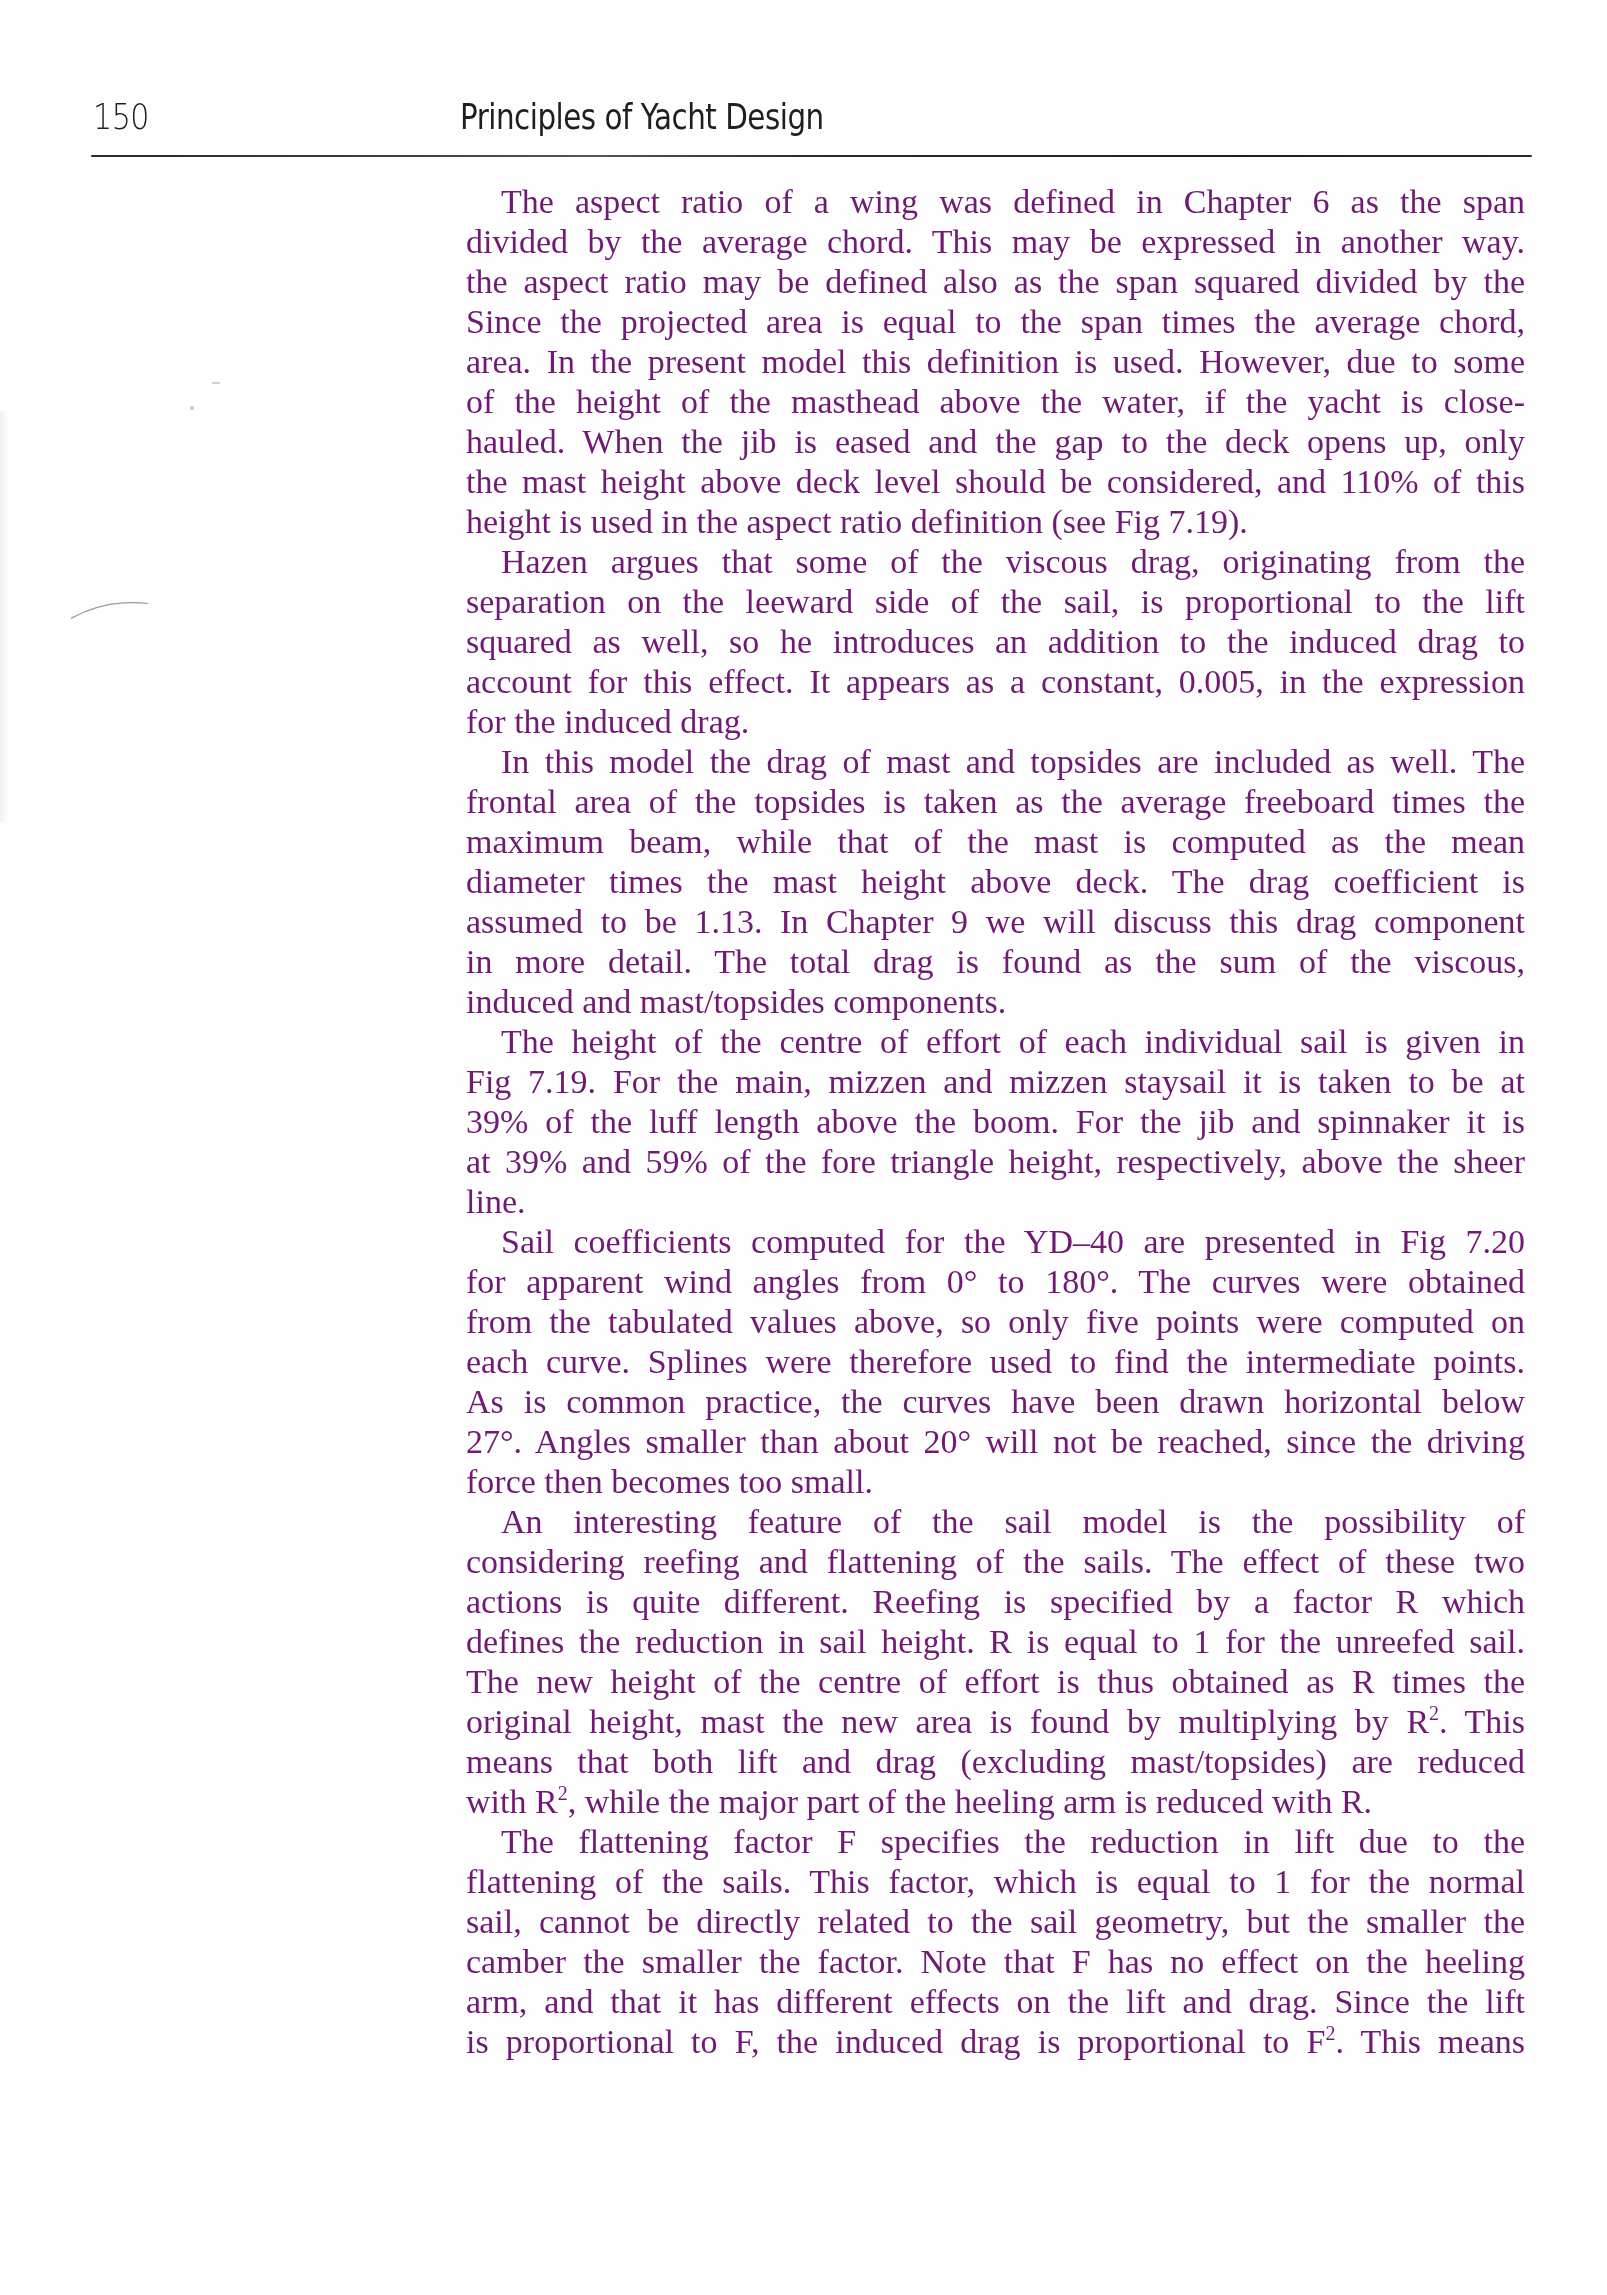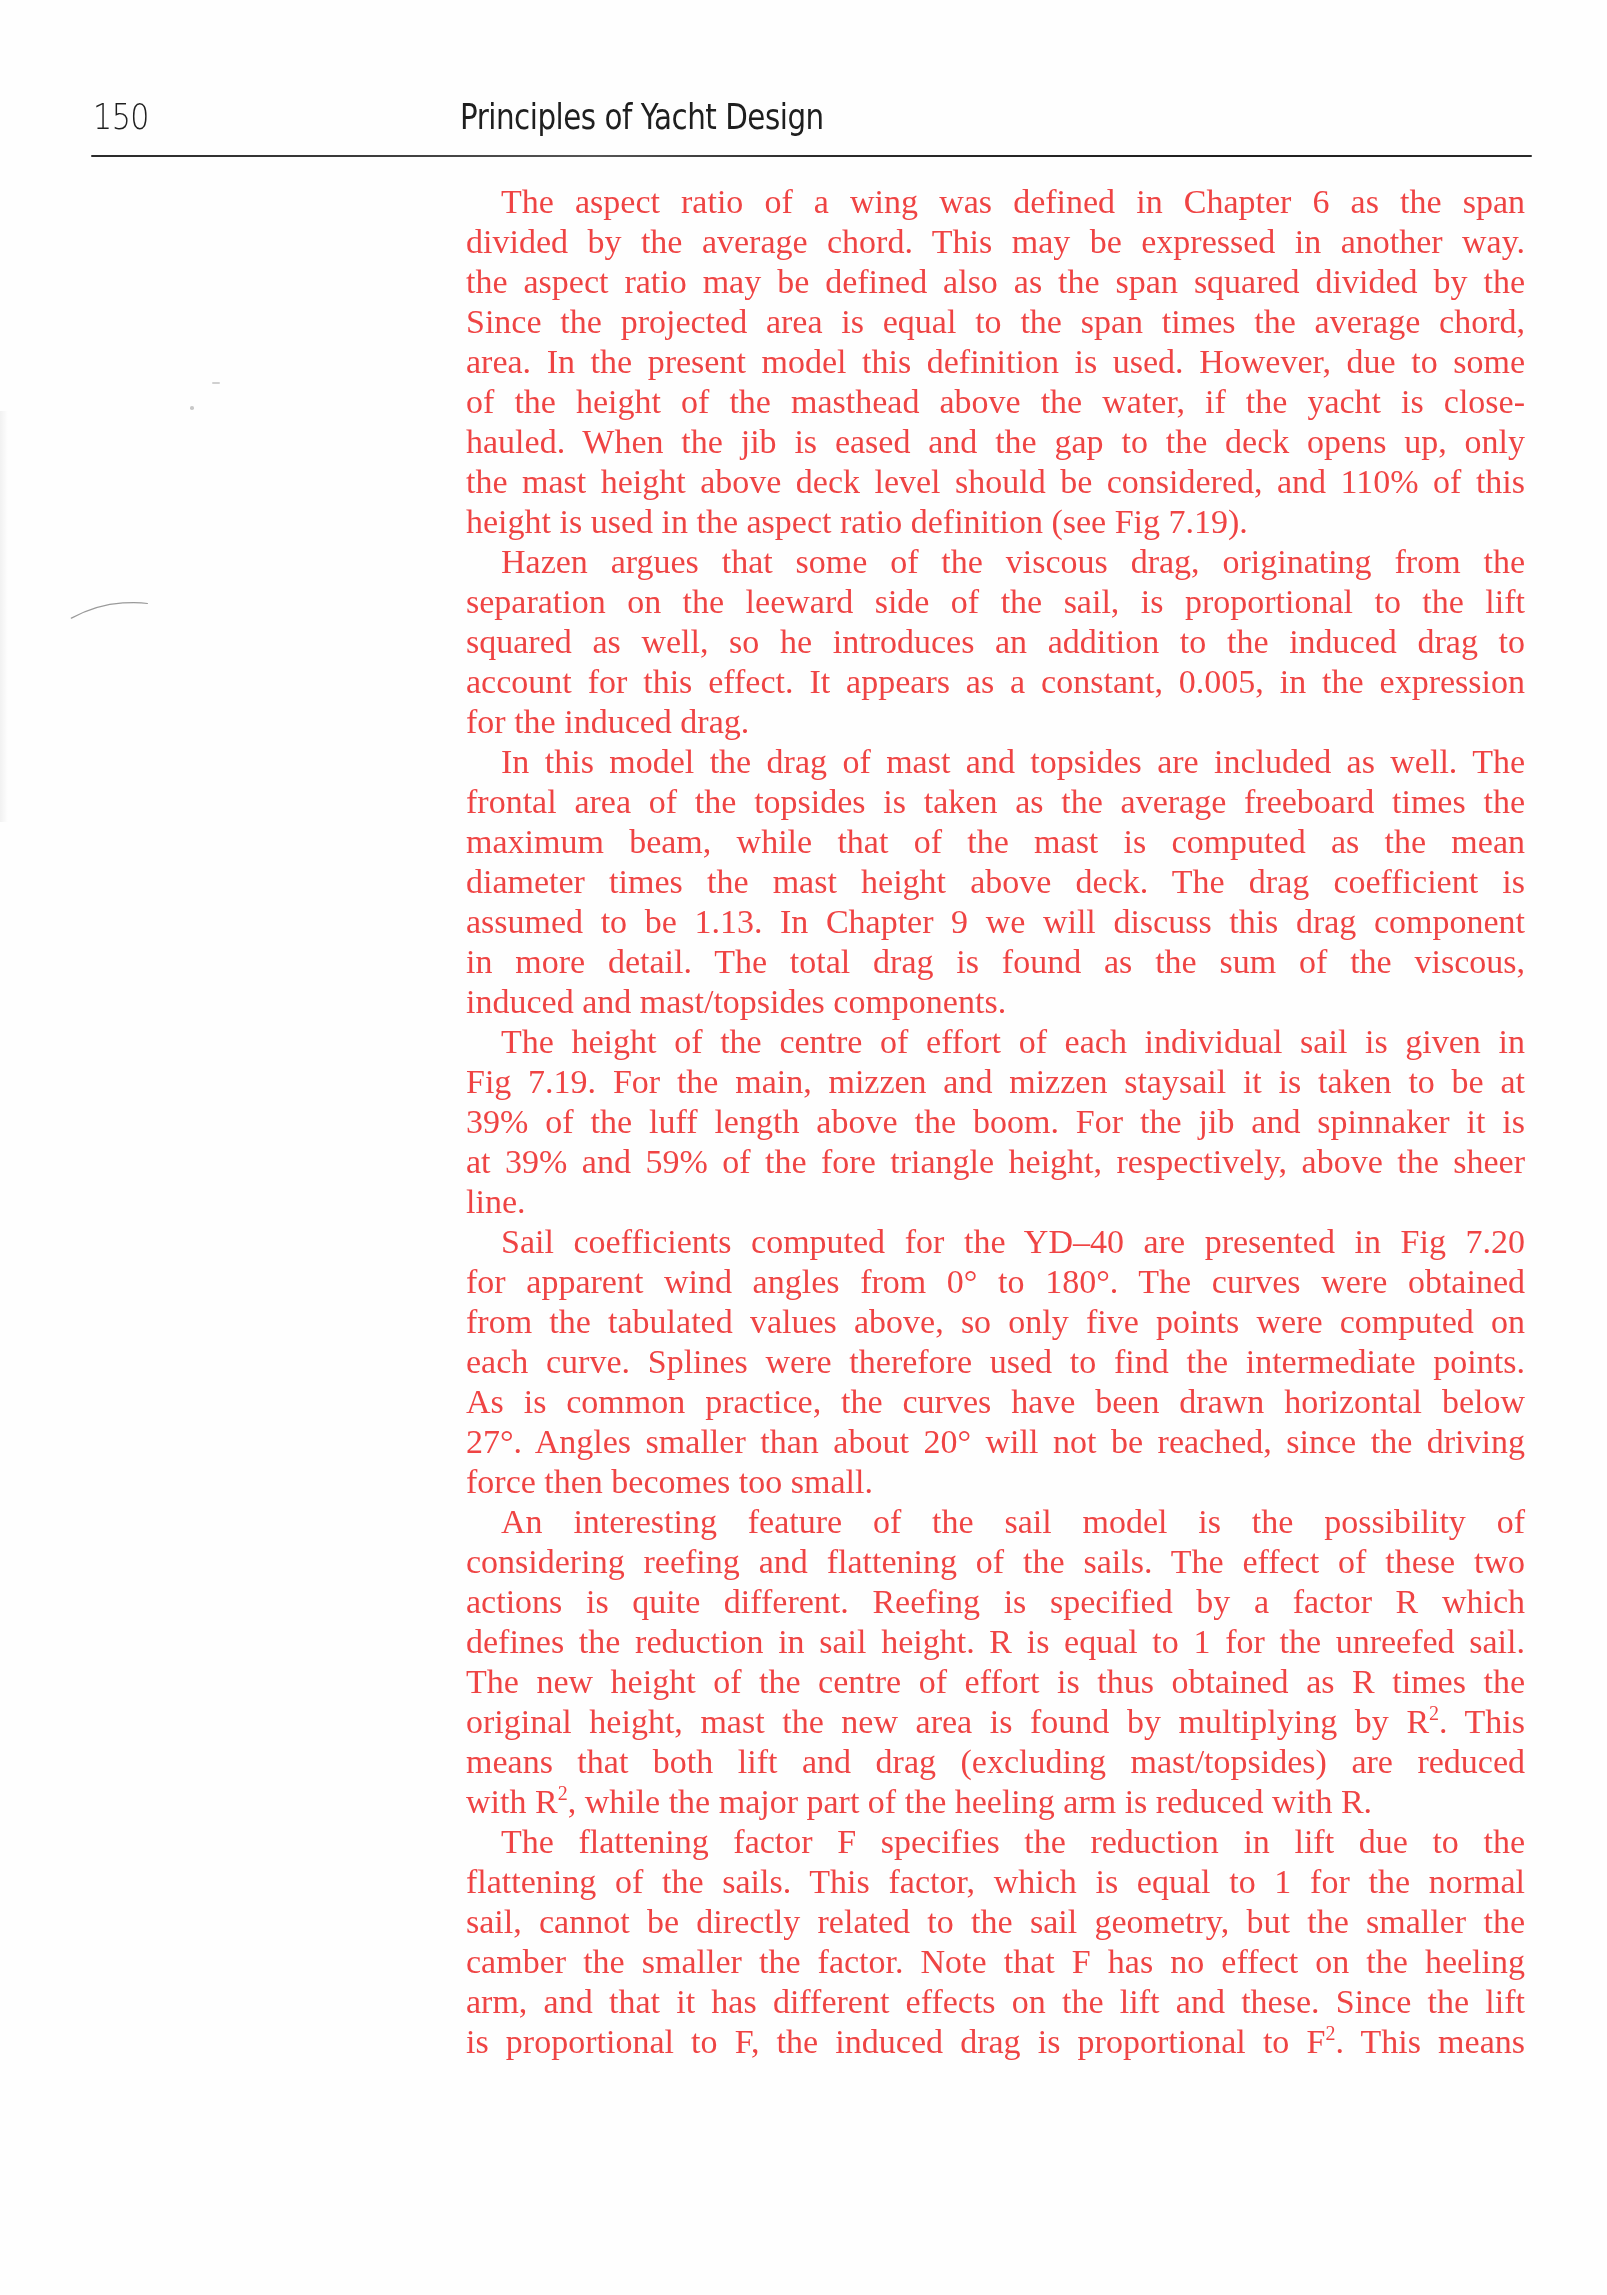--- a/index.html
+++ b/index.html
@@ -59,21 +59,21 @@
     background: linear-gradient(to right, #2a2a2a 0%, #3a3a3a 18%, #555 35%, #2b2b2b 50%, #1e1e1e 80%, #2a2a2a 100%);
     border-radius: 1.2px;
   }
   .body-text {
     position: absolute;
     left: 466px;
     top: 182px;
     width: 1059px;
     font-family: "Liberation Serif", "DejaVu Serif", serif;
     font-size: 34px;
-    color: #ef4444;
+    color: #701a75;
   }
   .line {
     display: block;
     height: 40px;
     line-height: 40px;
     white-space: nowrap;
     text-align: justify;
     text-align-last: justify;
     overflow: visible;
   }
@@ -190,19 +190,19 @@
       <span class="line"><span>original height, mast the new area is found by multiplying by R</span><sup>2</sup><span>. This</span></span>
       <span class="line">means that both lift and drag (excluding mast/topsides) are reduced</span>
       <span class="line last"><span>with R</span><sup>2</sup><span>, while the major part of the heeling arm is reduced with R.</span></span>
     </div>
 
     <div>
       <span class="line indent">The flattening factor F specifies the reduction in lift due to the</span>
       <span class="line">flattening of the sails. This factor, which is equal to 1 for the normal</span>
       <span class="line">sail, cannot be directly related to the sail geometry, but the smaller the</span>
       <span class="line">camber the smaller the factor. Note that F has no effect on the heeling</span>
-      <span class="line">arm, and that it has different effects on the lift and these. Since the lift</span>
+      <span class="line">arm, and that it has different effects on the lift and drag. Since the lift</span>
       <span class="line"><span>is proportional to F, the induced drag is proportional to F</span><sup>2</sup><span>. This means</span></span>
     </div>
 
   </div>
 </div>
 
 
 </body></html>

